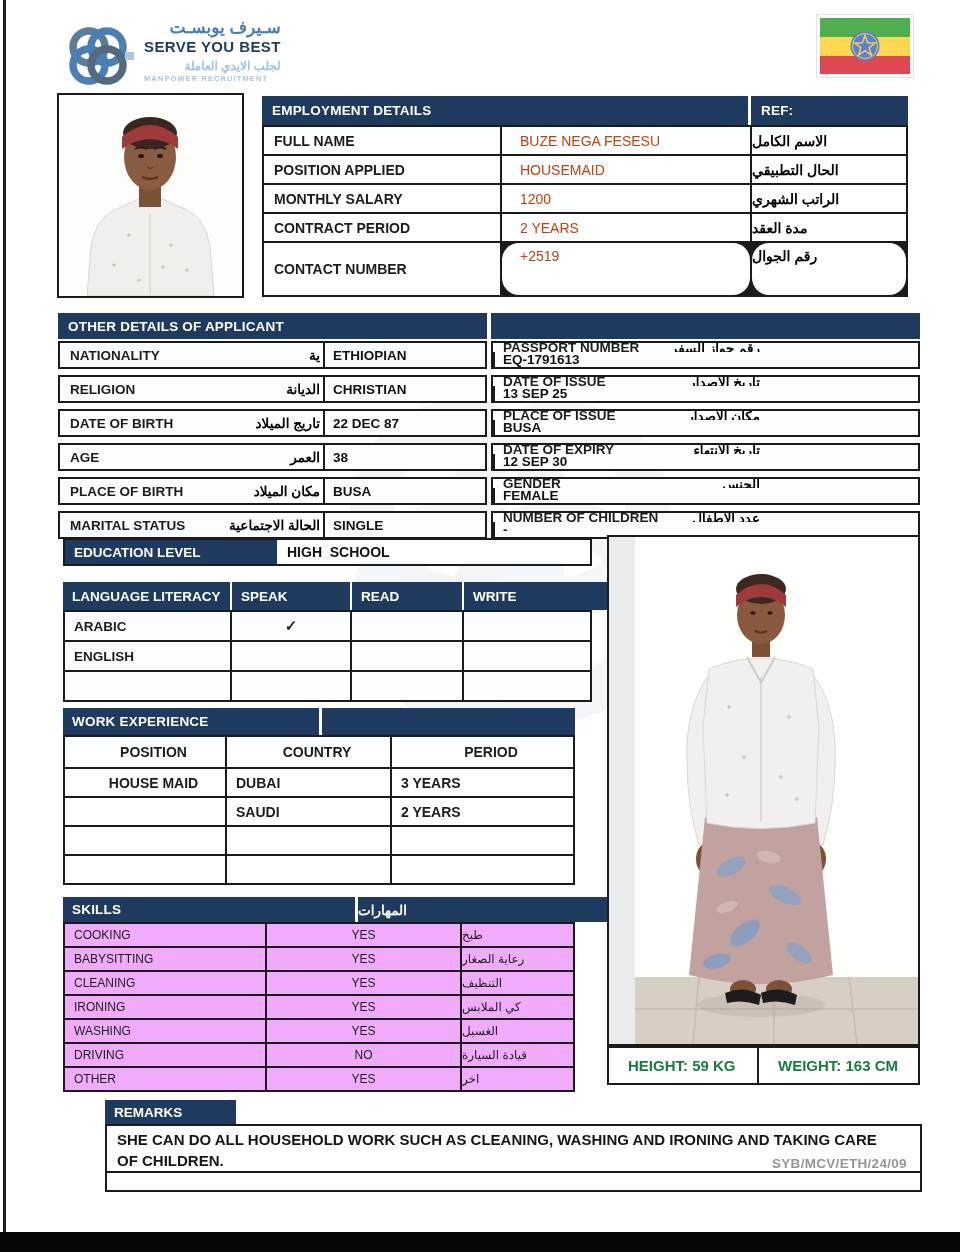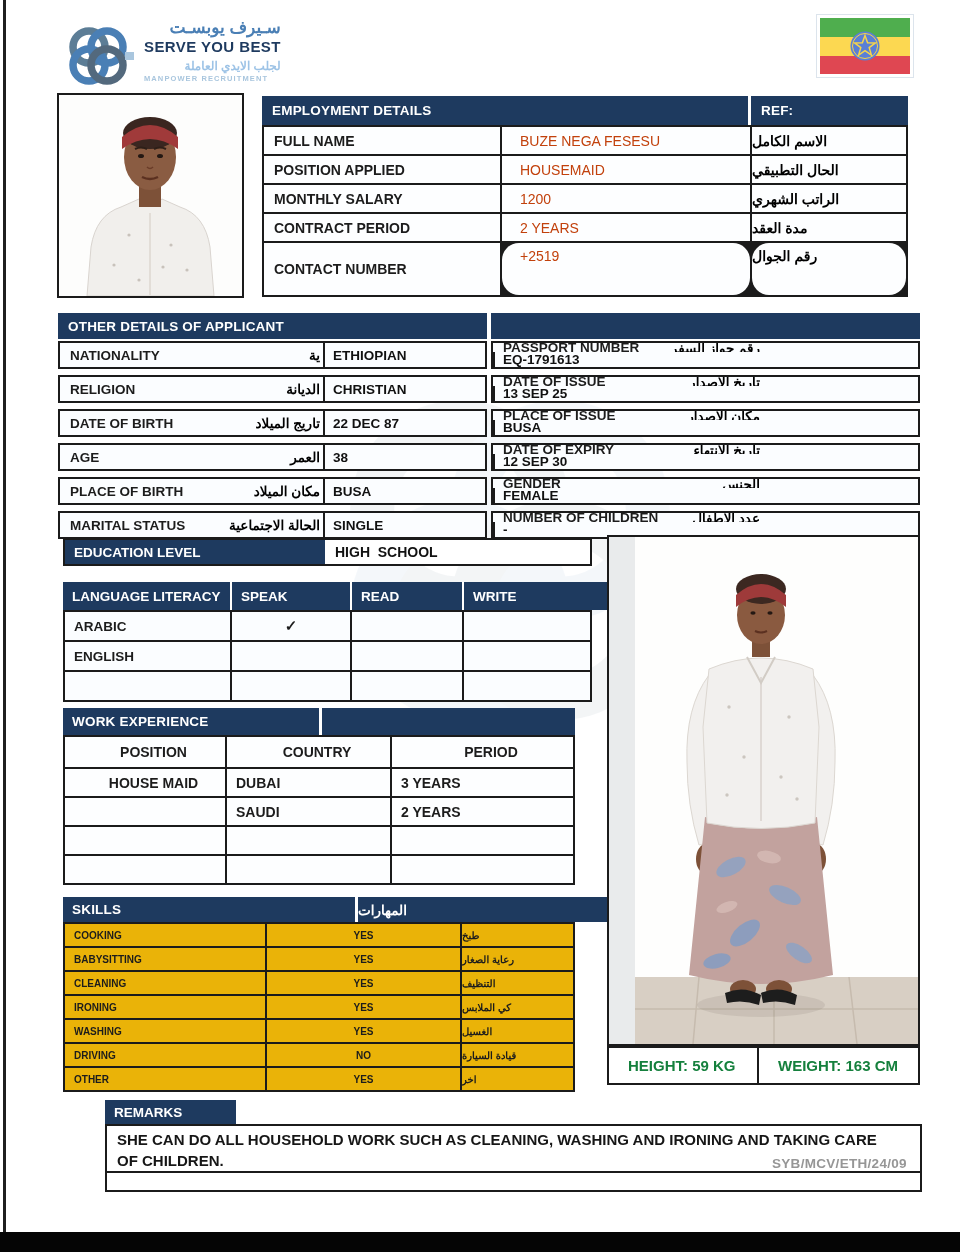--- a/index.html
+++ b/index.html
@@ -57,21 +57,21 @@
   .od-lab { display:flex; align-items:center; justify-content:space-between; overflow:hidden; }
   .od-half.lft .od-lab { width:263px; }
   .od-half.rgt .od-lab { width:270px; }
   .od-lab .en { padding-left:10px; font-weight:700; font-size:13.5px; color:#1c1c1c; white-space:nowrap; }
   .od-lab .ar { padding-right:3px; font-weight:700; font-size:13.5px; direction:rtl; white-space:nowrap; }
   .od-val { flex:1; border-left:2px solid #1b1b1b; display:flex; align-items:center; padding-left:8px;
             font-weight:700; font-size:13.5px; color:#111; }
 
   
   .edu-bar { left:63px; top:538px; width:529px; height:28px; display:flex; border:2px solid #1b1b1b; }
-  .edu-label { width:260px; background:#1e3a5f; color:#fff; font-weight:700; font-size:13.5px;
+  .edu-label { width:212px; background:#1e3a5f; color:#fff; font-weight:700; font-size:13.5px;
                display:flex; align-items:center; padding-left:9px; }
   .edu-value { flex:1; background:#fff; display:flex; align-items:center; padding-left:10px;
                font-weight:700; font-size:14px; white-space:pre; color:#111; }
 
   
   .lang-header { left:63px; top:582px; width:607px; height:28px; display:grid;
                  grid-template-columns:167px 118px 110px 1fr; gap:2px; background:#fff; }
   .lang-header > div { background:#1e3a5f; color:#fff; font-weight:700; font-size:13.5px;
                        display:flex; align-items:center; padding-left:9px; }
   .lang-body { left:63px; top:610px; width:529px; display:grid;
@@ -95,21 +95,21 @@
 
   
   .skills-header { left:63px; top:897px; width:548px; height:25px; display:flex; }
   .skills-header .h1 { width:292px; display:flex; align-items:center; padding-left:9px; }
   .skills-header .gap { width:3px; background:#fff; }
   .skills-header .h2 { flex:1; display:flex; align-items:center; justify-content:flex-end;
                        padding-right:9px; direction:rtl; font-size:13.5px; }
   .skills-body { left:63px; top:922px; width:512px; display:grid;
                  grid-template-columns:200px 193px 1fr; grid-auto-rows:22px;
                  background:#1b1b1b; gap:2px; border:2px solid #1b1b1b; }
-  .skills-body > div { background:#eab308; display:flex; align-items:center; font-weight:700; font-size:10px; color:#1c1c1c; }
+  .skills-body > div { background:#f0abfc; display:flex; align-items:center; font-weight:400; font-size:12px; color:#1c1c1c; }
   .skills-body .sk { padding-left:9px; }
   .skills-body .yn { justify-content:center; }
   .skills-body .ar { justify-content:flex-end; padding-right:8px; direction:rtl; }
 
   
   .full-photo-box { left:607px; top:535px; width:313px; height:511px; border:2px solid #1b1b1b; background:#fff; }
   .stats-row { left:607px; top:1046px; width:313px; height:39px; display:flex; border:2px solid #1b1b1b; background:#fff; }
   .stats-row .st { display:flex; align-items:center; padding-left:19px; font-weight:700; font-size:15px; color:#15803d; }
   .stats-row .st.h { width:150px; border-right:2px solid #1b1b1b; }
   .stats-row .st.w { flex:1; }

